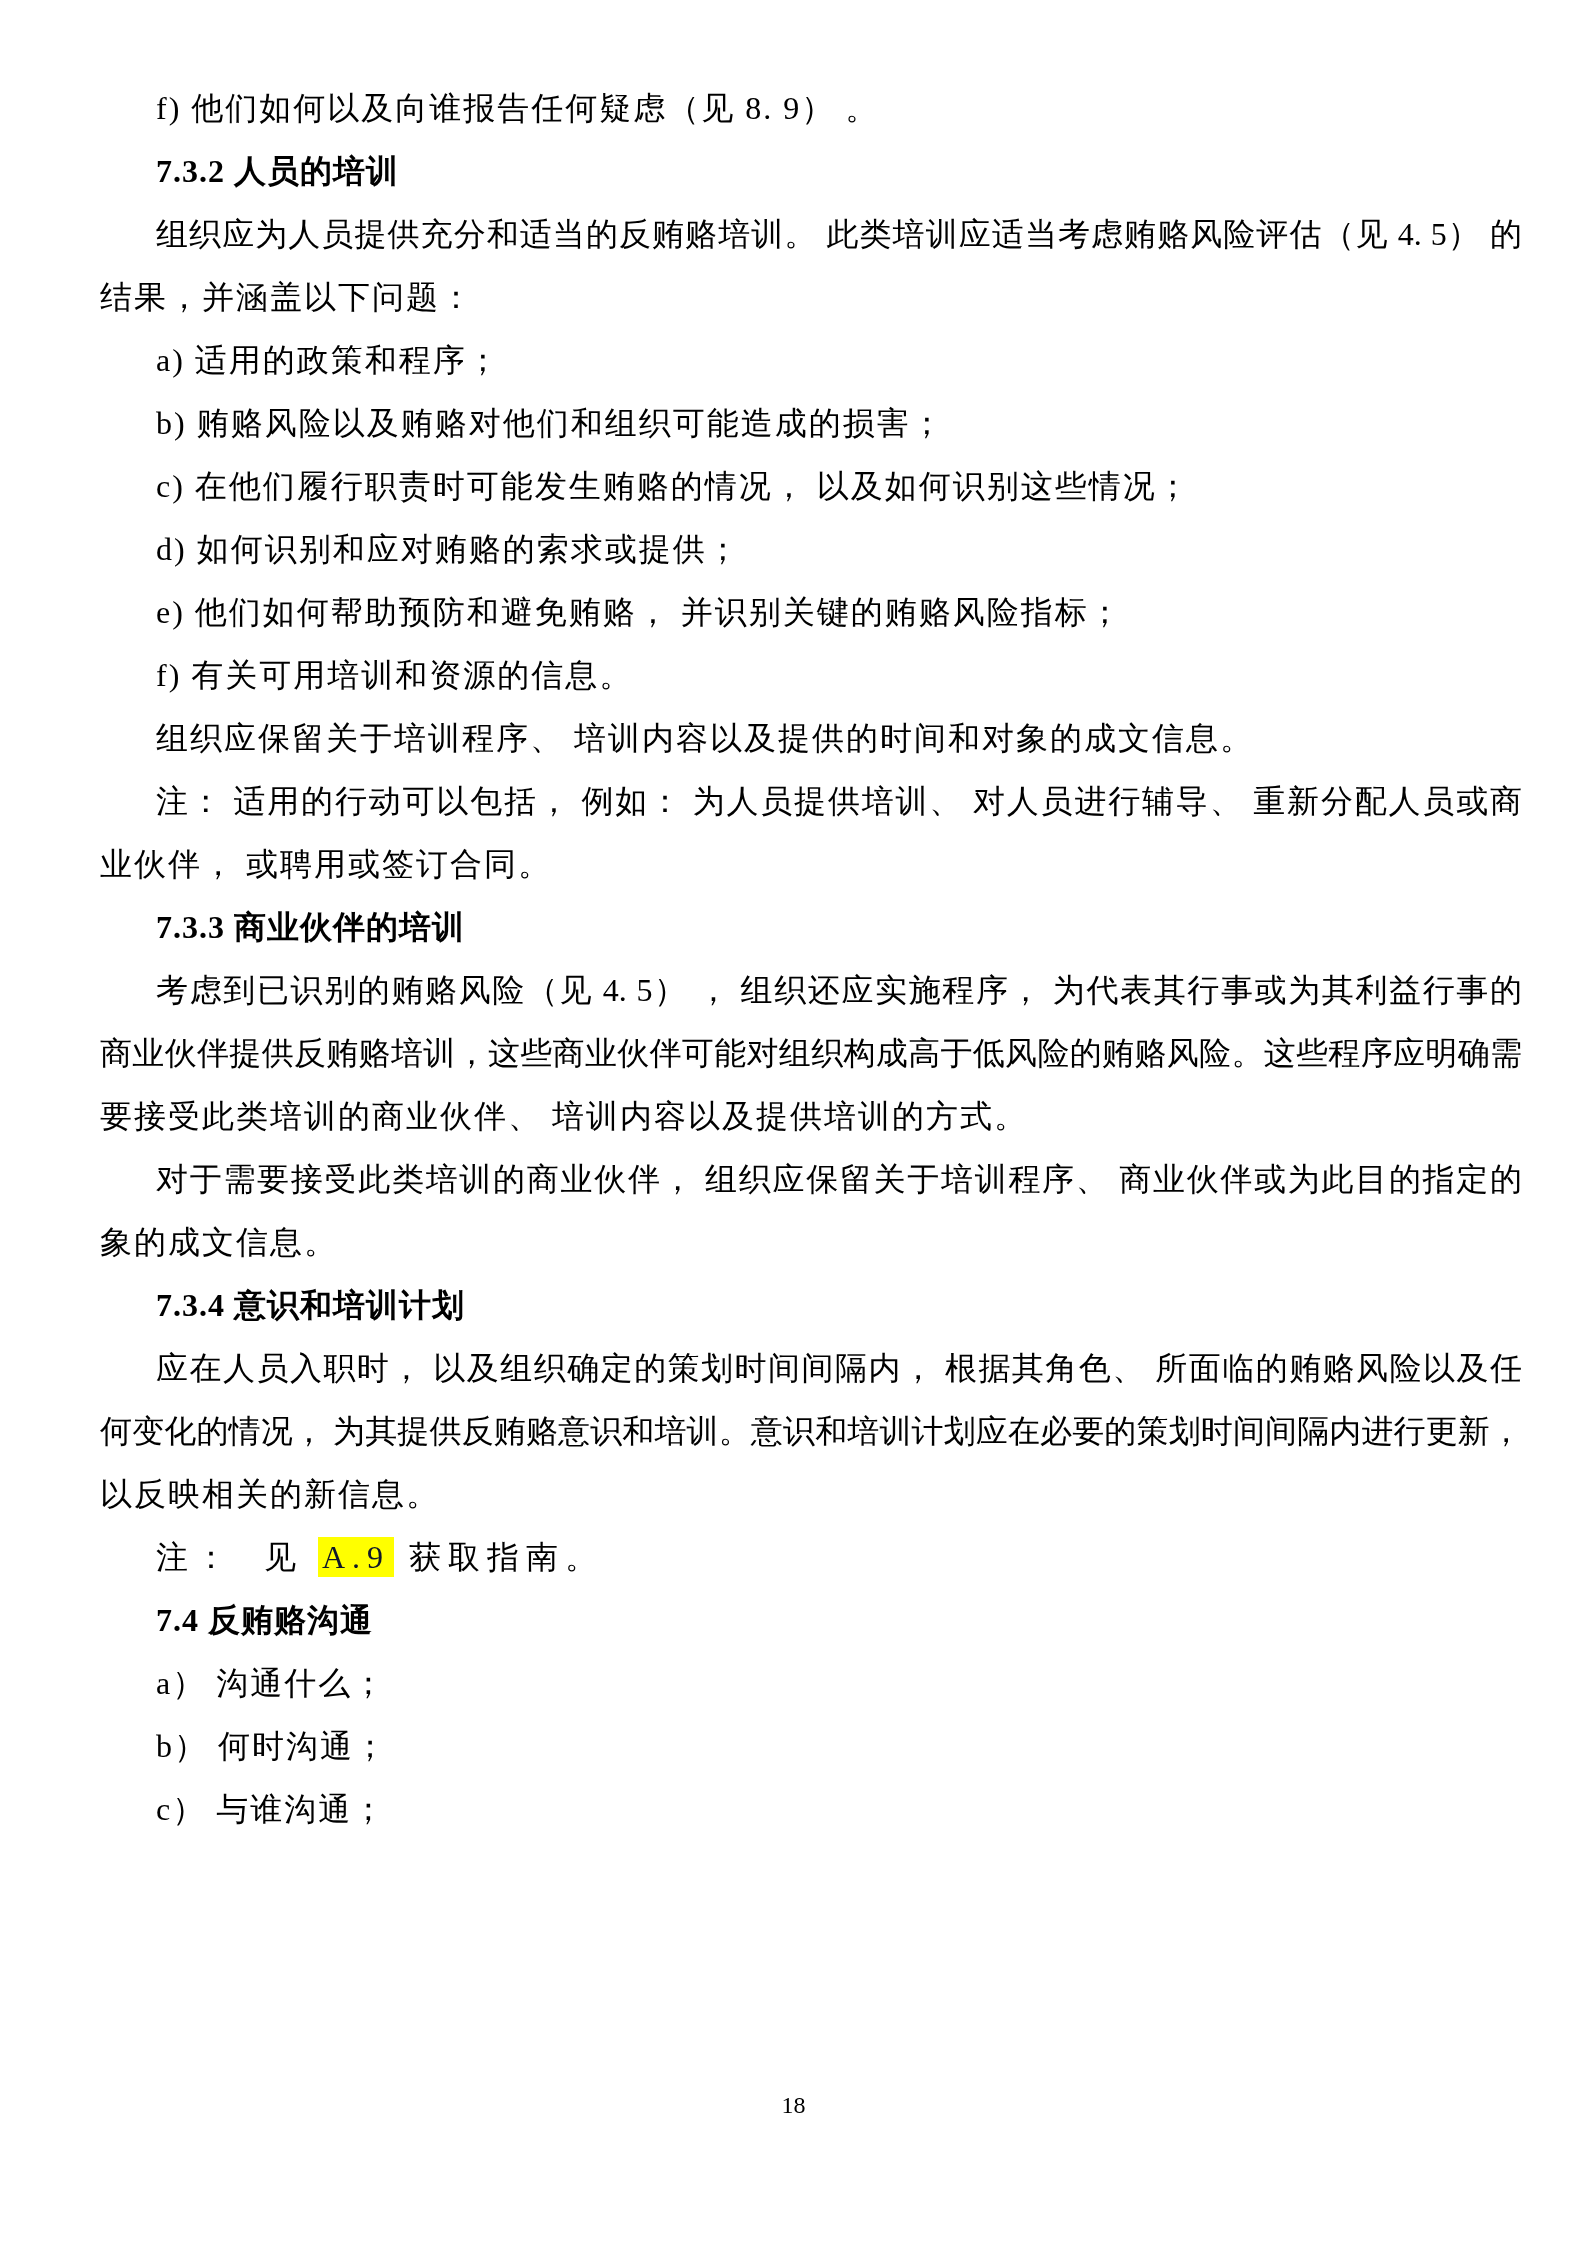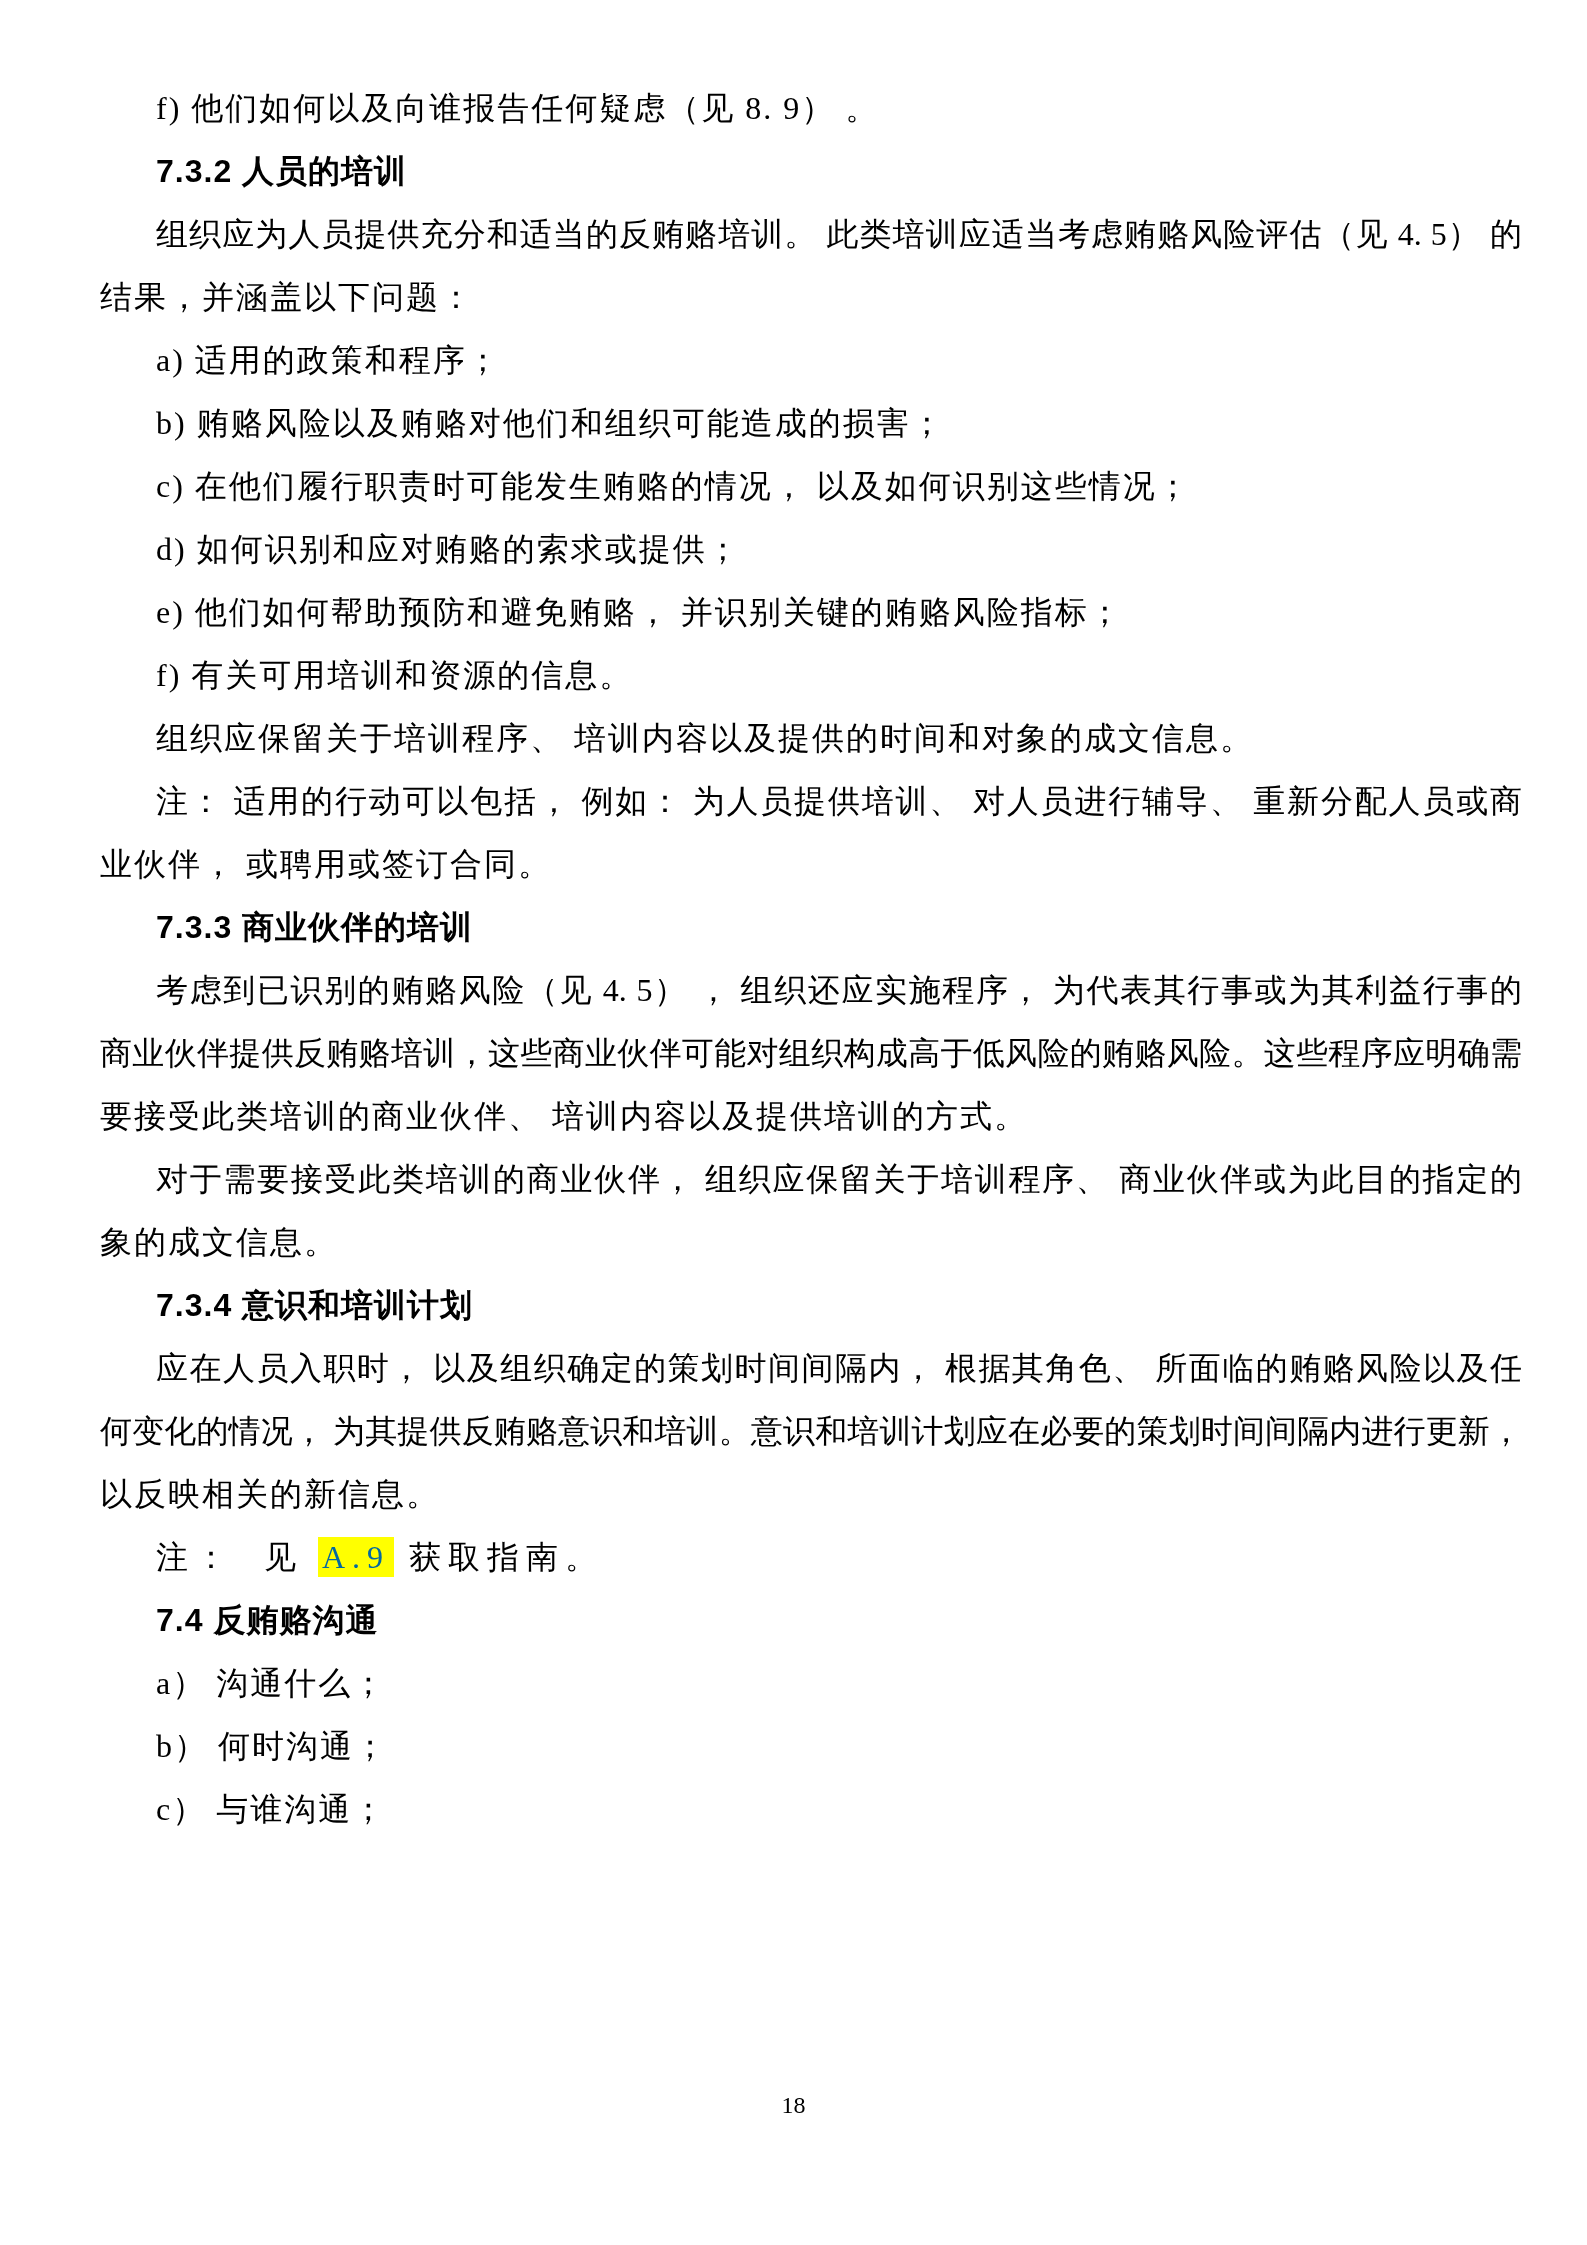--- a/index.html
+++ b/index.html
@@ -32,31 +32,31 @@
   .indent {
     text-indent: 56px;
   }
   .fill {
     letter-spacing: 0;
     white-space: normal;
     text-align: justify;
     text-align-last: justify;
   }
   .heading {
-    font-family: Liberation Sans, sans-serif;
+    font-family: Liberation Serif, serif;
     font-weight: bold;
     letter-spacing: 1px;
   }
   .note-line {
     letter-spacing: 7px;
     white-space: pre;
   }
   .hl {
     background: #ffff00;
-    color: #0369a1;
+    color: #0f172a;
     padding: 2px 4px;
   }
   .page-number {
     position: absolute;
     left: 0;
     top: 2088px;
     width: 1587px;
     text-align: center;
     font-size: 24px;
     line-height: 34px;

